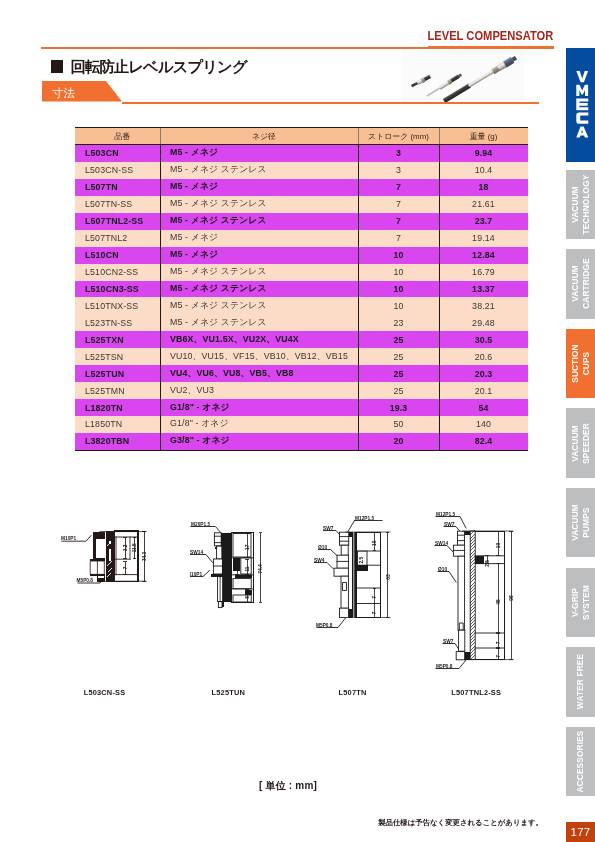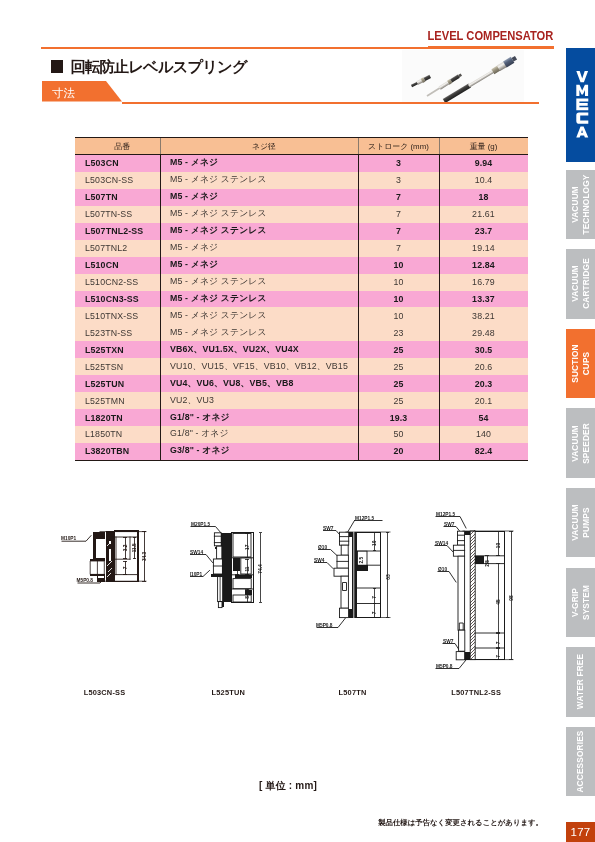--- a/index.html
+++ b/index.html
@@ -22,26 +22,26 @@
   #sec-tab{position:absolute;left:42px;top:81px;width:81px;height:23px;}
   #sec-tab svg{display:block;}
   #sec-tab-label{position:absolute;left:52px;top:87.5px;font-size:11.5px;font-weight:normal;color:#fff;
                  letter-spacing:0px;line-height:11.5px;}
 
   
   #photo{position:absolute;left:402px;top:50px;width:122px;height:52px;filter:blur(0.55px) saturate(0.82) contrast(0.88) brightness(1.06);}
 
   
   #spec-table{position:absolute;left:75px;top:127px;width:441px;border-collapse:collapse;
-              table-layout:fixed;margin-top:10px;}
+              table-layout:fixed;}
   #spec-table td,#spec-table th{padding:0;margin:0;}
   #spec-table th{height:16px;background:#f8bf94;color:#33251d;font-size:7.9px;font-weight:normal;
                  text-align:center;vertical-align:middle;}
   #spec-table tbody td{height:16.95px;font-size:8.8px;vertical-align:middle;letter-spacing:0.15px;}
-  #spec-table tbody tr.odd td{background:#f9a8d4;color:#1a1a1a;font-weight:bold;}
+  #spec-table tbody tr.odd td{background:#d946ef;color:#1a1a1a;font-weight:bold;}
   #spec-table tbody tr.even td{background:#fcdcc7;color:#3d3733;font-weight:normal;}
   .c0{width:85px;padding-left:10px !important;box-sizing:border-box;}
   .c1{width:198px;padding-left:9.5px !important;box-sizing:border-box;letter-spacing:-0.25px;}
   .c2{width:80px;text-align:center;}
   .c3{width:88px;text-align:center;}
   #spec-table thead th{border-top:1.4px solid #231815;border-bottom:1.4px solid #231815;}
   #spec-table tbody tr:last-child td{border-bottom:1.4px solid #231815;}
   .vl{border-left:1.1px solid #231815;}
   .vlh{border-left:1px solid #8a7a6c;}
 

